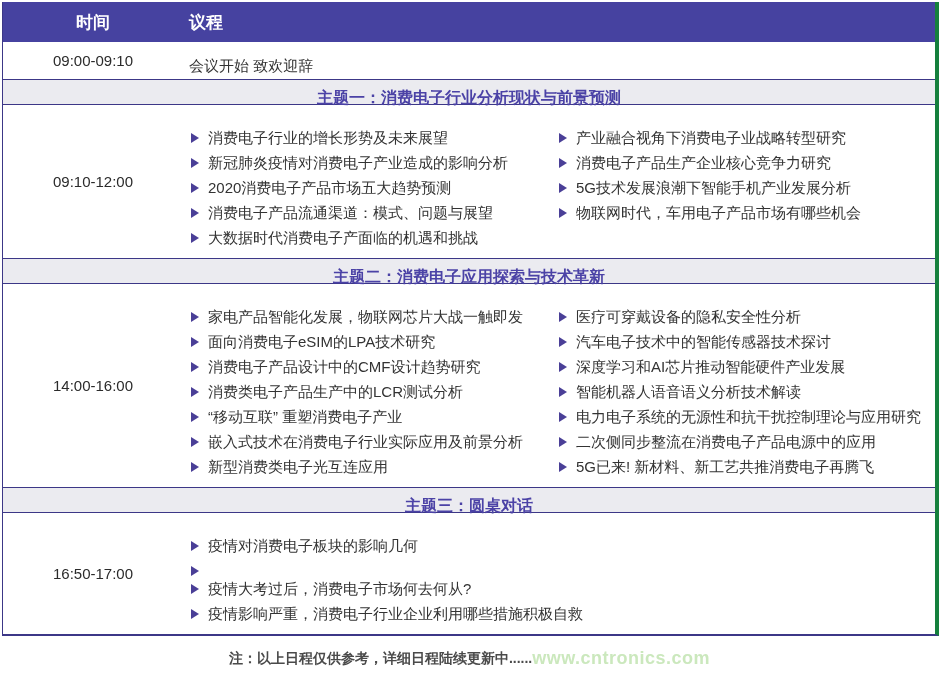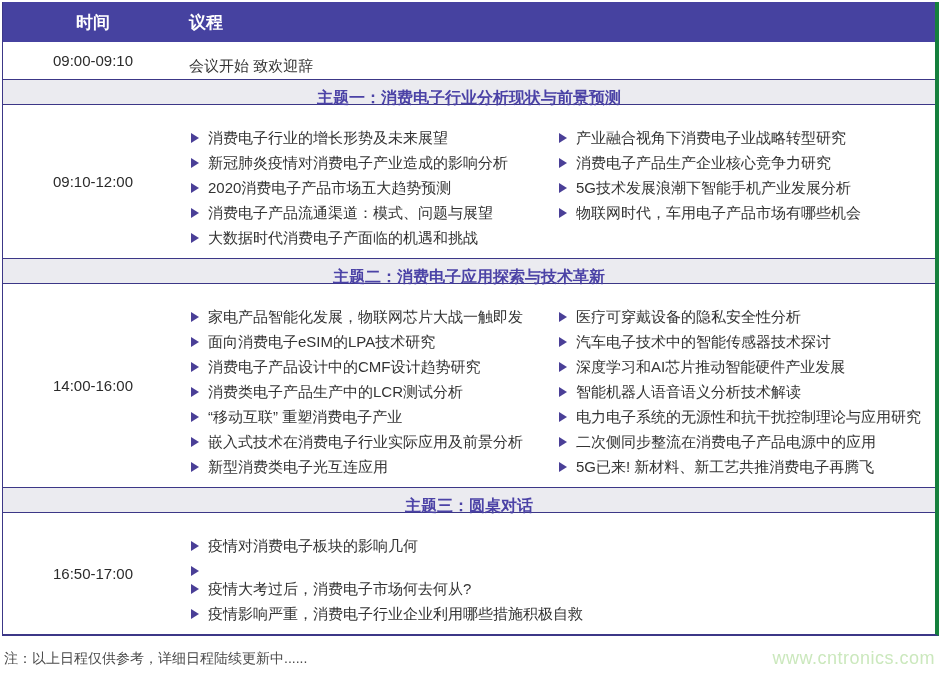--- a/index.html
+++ b/index.html
@@ -97,23 +97,24 @@
     width: 0; height: 0;
     border-left: 8px solid #4a3f97;
     border-top: 5px solid transparent;
     border-bottom: 5px solid transparent;
     margin: 8px 9px 0 2px;
     flex: none;
   }
   .footer-bar {
     width: 937px;
     display: flex;
-    justify-content: space-between;
+    justify-content: center;
     align-items: center;
     padding: 12px 4px 0 2px;
+    font-weight: bold;
   }
   .note {
     font-size: 14px;
     color: #4a4a4a;
   }
   .watermark {
     font-size: 18px;
     color: #cbe8bd;
     letter-spacing: 0.5px;
   }

